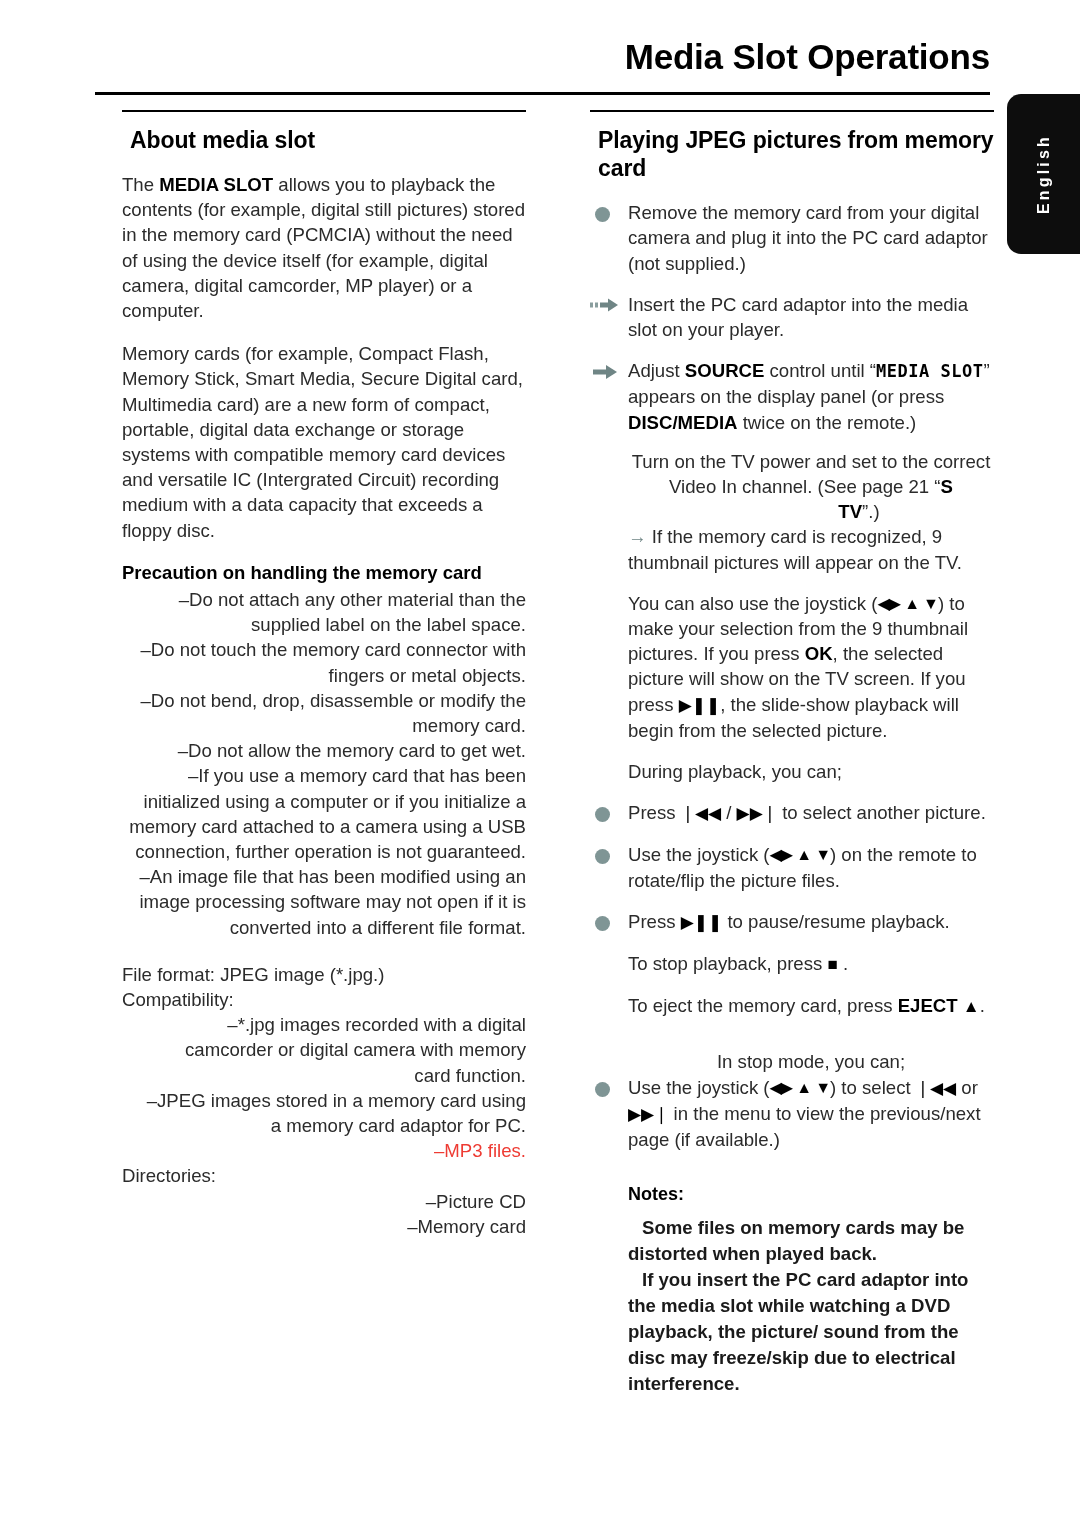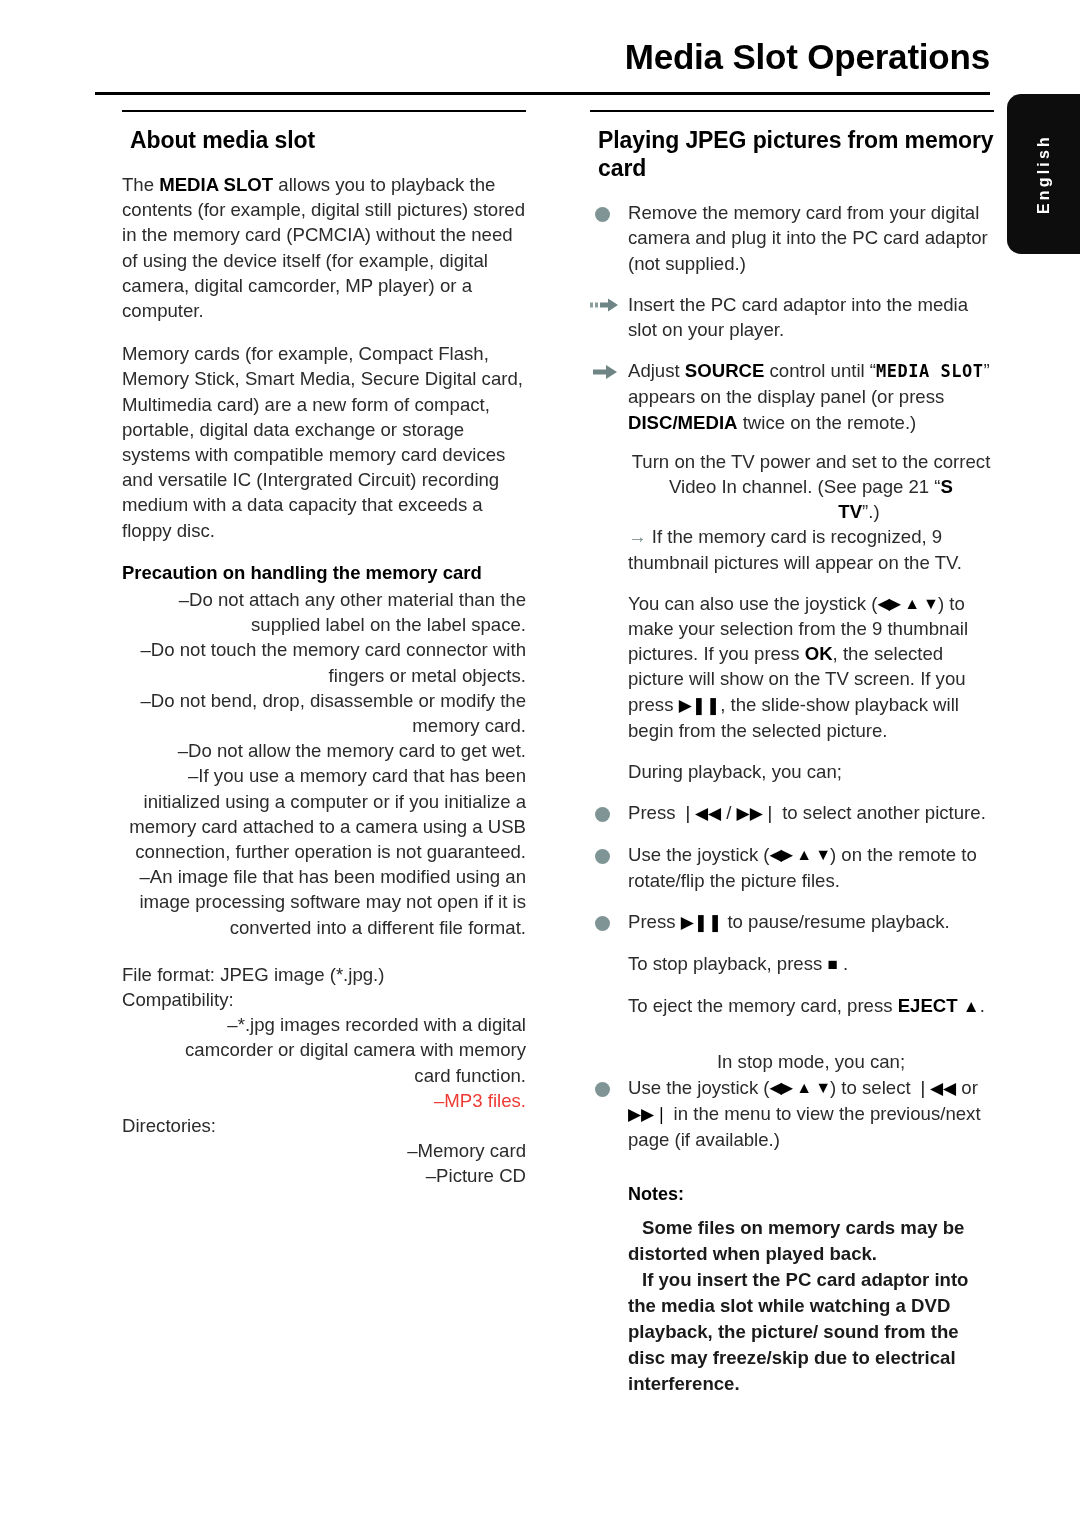--- a/index.html
+++ b/index.html
@@ -265,25 +265,26 @@
     <p class="dash-item"><span class="dash">–</span><span>If you use a memory card that has been initialized using a computer or if you initialize a memory card attached to a camera using a USB connection, further operation is not guaranteed.</span></p>
     <p class="dash-item"><span class="dash">–</span><span>An image file that has been modified using an image processing software may not open if it is converted into a different file format.</span></p>
 
     <div class="spacer-md"></div>
 
 
     <p class="body tight">File format: JPEG image (*.jpg.)</p>
     <p class="body tight">Compatibility:</p>
 
     <p class="dash-item indented"><span class="dash">–</span><span>*.jpg images recorded with a digital camcorder or digital camera with memory card function.</span></p>
+    <p class="dash-item indented"><span class="dash">–</span><span>JPEG images stored in a memory card using a memory card adaptor for PC.</span></p>
     <p class="dash-item indented red"><span class="dash">–</span><span>MP3 files.</span></p>
 
     <p class="body tight">Directories:</p>
+    <p class="dash-item"><span class="dash">–</span><span>Picture CD</span></p>
     <p class="dash-item"><span class="dash">–</span><span>Memory card</span></p>
-    <p class="dash-item"><span class="dash">–</span><span>Picture CD</span></p>
   </div>
 
   <div class="col col-right">
     <div class="col-rule"></div>
 
     <h2 class="section-head">Playing JPEG pictures from memory card</h2>
 
     <p class="marker-item">
       <span class="m-bullet"></span>
       <span>Remove the memory card from your digital camera and plug it into the PC card adaptor (not supplied.)</span>

